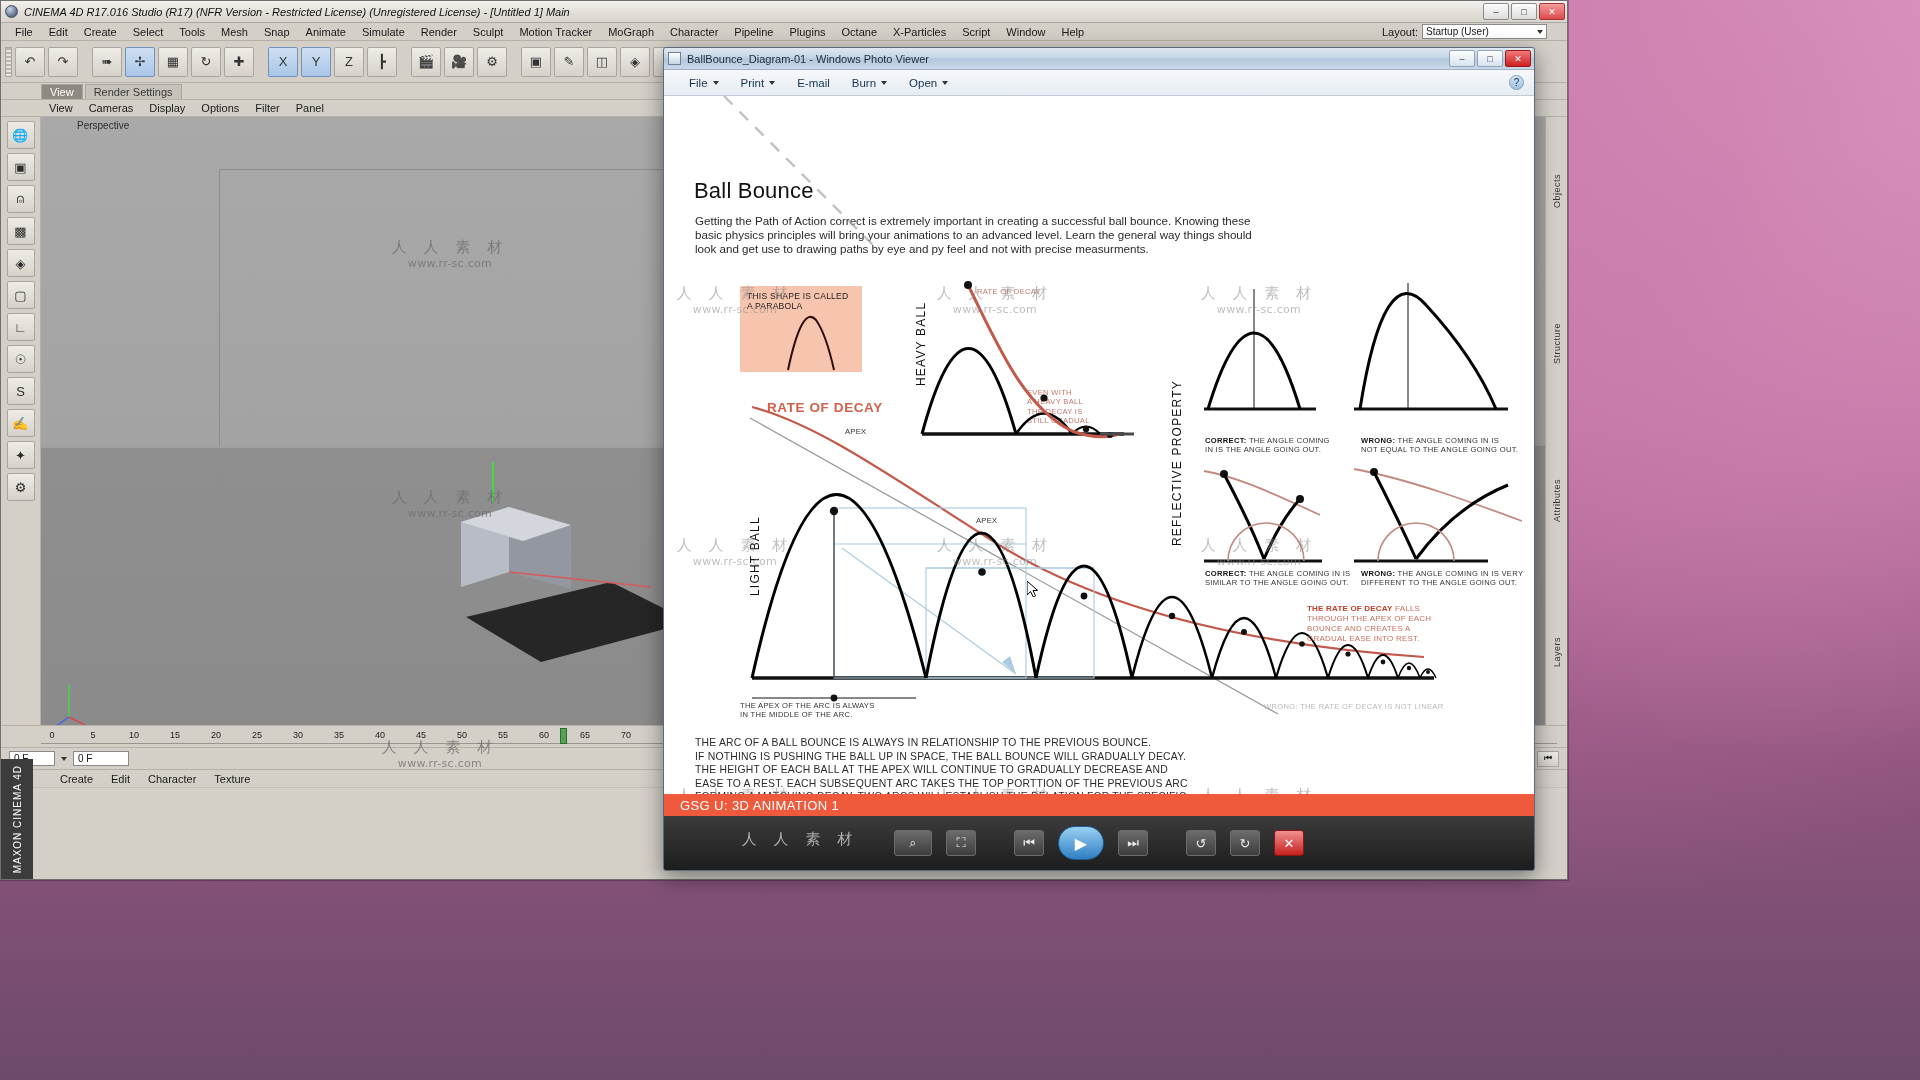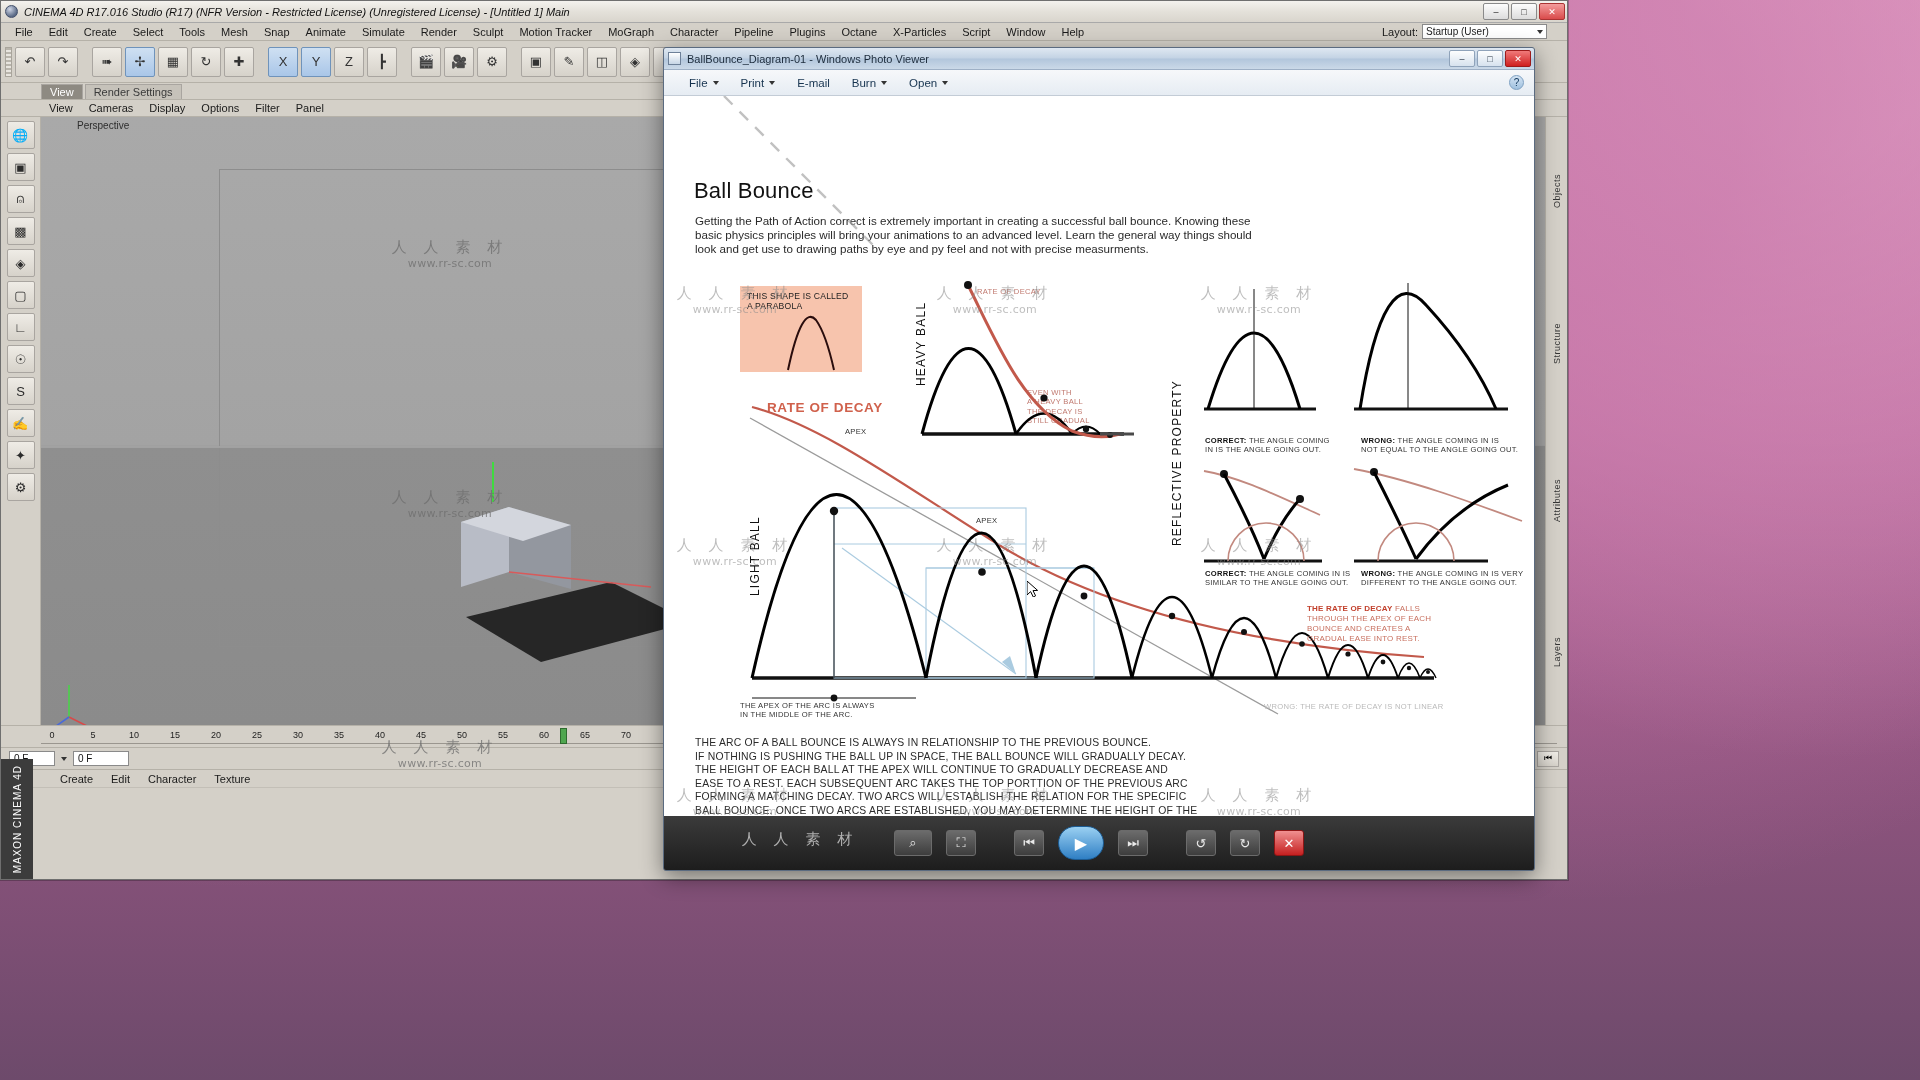--- a/index.html
+++ b/index.html
@@ -646,20 +646,21 @@
           <line x1="60" y1="760" x2="820" y2="0"></line>
           <line x1="320" y1="760" x2="1080" y2="0"></line>
           <line x1="580" y1="760" x2="1340" y2="0"></line>
           <line x1="-200" y1="0" x2="560" y2="760"></line>
           <line x1="60" y1="0" x2="820" y2="760"></line>
           <line x1="320" y1="0" x2="1080" y2="760"></line>
           <line x1="580" y1="0" x2="1340" y2="760"></line>
         </g>
       </svg>
 
+      <div class="banner" style="bottom:0">GSG U: 3D ANIMATION 1</div>
     </div>
 
     <svg class="cursor" style="left:363px;top:485px">
       <polygon points="0,0 0,14 3.6,10.6 6.3,16 8.6,14.8 6,9.6 10.6,9.4" fill="#fff" stroke="#000" stroke-width="1"></polygon>
     </svg>
   </div>
 
   <div class="wpv-bottom">
     <div class="ctrl wide">
       <span>⌕</span>

